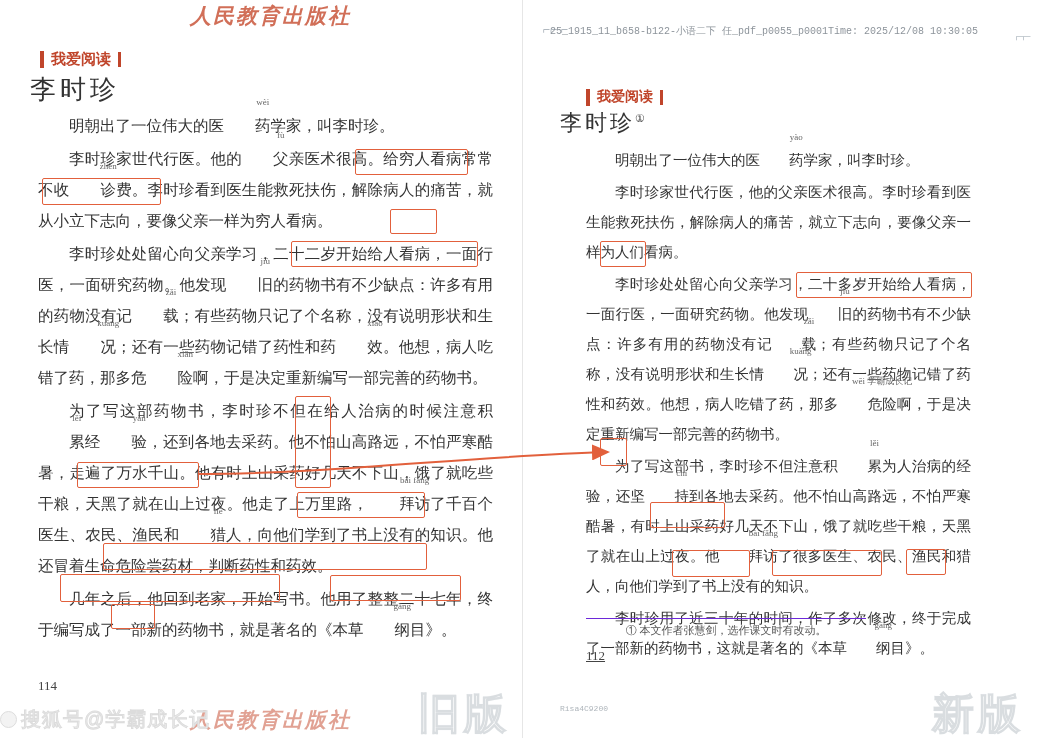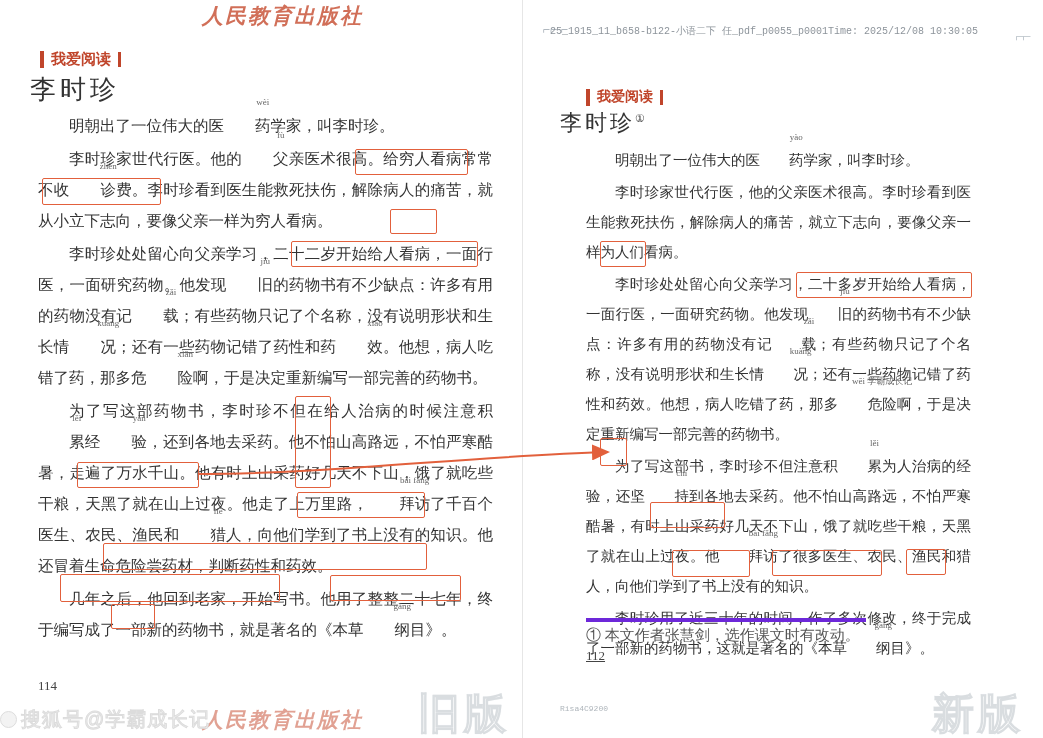--- a/index.html
+++ b/index.html
@@ -15,21 +15,20 @@
 
   
   .pub-mark{
     position:absolute;
     font-family:"Liberation Serif", serif;
     color:#c9563b;
     opacity:.85;
     white-space:nowrap;
     font-weight:bold;
     letter-spacing:2px;
-    margin-left:12px;
   }
   .pub-top{left:190px;top:2px;font-size:21px;font-style:italic;}
   .pub-bottom{left:190px;top:706px;font-size:21px;font-style:italic;opacity:.55;}
 
   .corner-mark{
     position:absolute;color:#9aa4ad;font-size:13px;
   }
   .corner-tl{left:543px;top:22px;}
   .corner-tr{right:14px;top:28px;letter-spacing:-2px;font-size:16px;color:#b8c0c7;}
 
@@ -115,23 +114,24 @@
   .ru .py{
     position:absolute;left:50%;transform:translateX(-50%);
     top:-13px;
     font-family:"Liberation Serif", serif;
     font-size:9px;color:#666;white-space:nowrap;letter-spacing:0;
     line-height:10px;
   }
 
   .footnote{
     position:absolute;
-    font-size:15px;color:#555;
-    border-top:4px solid #6d28d9;
+    font-size:11px;color:#555;
+    border-top:1px solid #6d28d9;
     padding-top:4px;
+    text-align:center;
   }
   .pagenum{
     position:absolute;
     font-size:13px;color:#444;
     font-family:"Liberation Serif", serif;
   }
 
   
   .abox{
     position:absolute;

